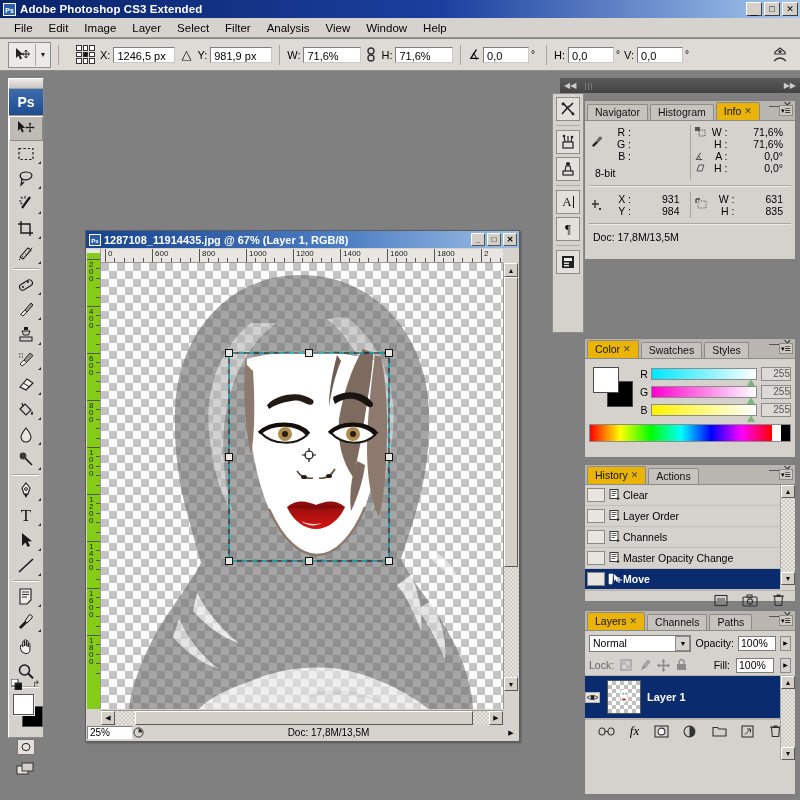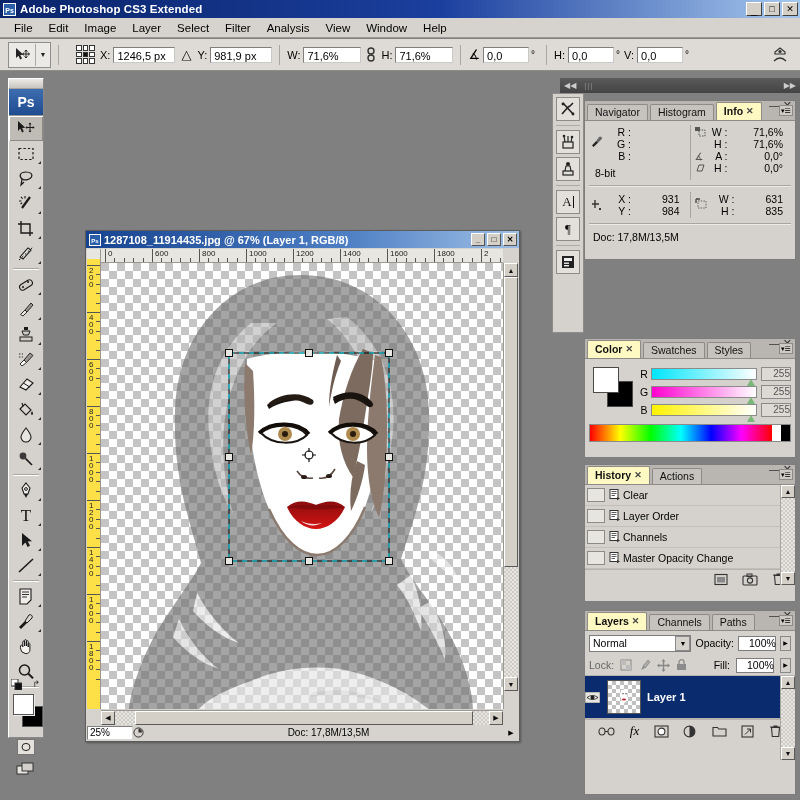--- a/index.html
+++ b/index.html
@@ -122,21 +122,21 @@
   .doc-btns{position:absolute;right:2px;top:2px;display:flex;gap:2px;}
   .doc-btn{width:14px;height:13px;background:#d4d0c8;
     border-top:1px solid #fff;border-left:1px solid #fff;
     border-right:1px solid #555;border-bottom:1px solid #555;
     font-size:8px;line-height:11px;text-align:center;color:#000;box-sizing:border-box;}
   .ruler-corner{position:absolute;left:1px;top:18px;width:14px;height:14px;background:#e8e6e1;
     border-right:1px solid #9b9892;border-bottom:1px solid #9b9892;box-sizing:border-box;
     font-size:7px;color:#555;}
   .ruler-h{position:absolute;left:15px;top:18px;right:16px;height:14px;background:#e8e6e1;
     border-bottom:1px solid #9b9892;overflow:hidden;box-sizing:border-box;}
-  .ruler-v{position:absolute;left:1px;top:28px;width:14px;bottom:32px;background:#fde047;
+  .ruler-v{position:absolute;left:1px;top:22px;width:14px;bottom:32px;background:#84cc16;
     border-right:1px solid #9b9892;overflow:hidden;box-sizing:border-box;}
   .rh-tick{position:absolute;top:0;width:1px;height:4px;background:#555;}
   .rh-major{height:13px;}
   .rh-lab{position:absolute;top:0px;font-size:8px;color:#222;padding-left:2px;line-height:9px;}
   .rv-tick{position:absolute;left:0;height:1px;width:4px;background:#555;}
   .rv-major{width:13px;}
   .rv-lab{position:absolute;left:2px;font-size:8px;color:#222;width:8px;line-height:7px;word-break:break-all;}
   .canvas-wrap{position:absolute;left:15px;top:32px;right:16px;bottom:32px;overflow:hidden;background:#8a8a8a;}
   .scroll-v{position:absolute;right:1px;top:32px;bottom:32px;width:15px;background:#d6d3ce;
     border-left:1px solid #9b9892;box-sizing:border-box;}
@@ -171,21 +171,21 @@
     border:1px solid #8f8c87;display:flex;align-items:center;justify-content:center;
     box-sizing:border-box;}
   .ic-div{height:1px;background:#adaaa5;margin:4px 3px;}
 
   .panel{position:absolute;background:#d5d2cd;border:1px solid #7d7d7d;box-sizing:border-box;}
   .panel-tabs{height:19px;background:#b9b6b1;display:flex;align-items:flex-end;position:relative;
     border-bottom:1px solid #8e8b86;}
   .ptab{height:16px;padding:0 7px;margin-left:2px;background:#c6c3be;
     border:1px solid #8e8b86;border-bottom:none;font-size:10.5px;line-height:15px;
     border-radius:2px 2px 0 0;color:#111;display:flex;align-items:center;gap:3px;box-sizing:border-box;}
-  .ptab.active{background:#fef9c3;height:18px;line-height:17px;font-weight:bold;}
+  .ptab.active{background:#eab308;height:18px;line-height:17px;font-weight:normal;}
   .ptab .x{font-size:9px;color:#444;}
   .pan-min{position:absolute;right:16px;top:-1px;font-size:10px;color:#333;}
   .pan-close{position:absolute;right:3px;top:-2px;font-size:11px;color:#333;}
   .pan-menu{position:absolute;right:2px;top:6px;width:14px;height:11px;
     background:#cdcac5;border:1px solid #8e8b86;font-size:7px;text-align:center;line-height:10px;box-sizing:border-box;}
   .panel-body{padding:4px;}
 
   
   .info-grid{display:flex;font-size:10.5px;}
   .info-col{flex:1;padding:3px 4px;}
@@ -224,21 +224,21 @@
     padding-right:10px;border-top:1px solid #b6b3ae;}
 
   
   .lay-row1{display:flex;align-items:center;height:20px;padding:2px 4px;gap:4px;}
   .lay-select{flex:1;height:17px;background:#fff;border:1px solid #7d7d7d;
     display:flex;align-items:center;font-size:10.5px;padding-left:3px;box-sizing:border-box;}
   .lay-select .arrow{margin-left:auto;width:15px;height:15px;background:#d5d2cd;
     border:1px solid #8a8a8a;display:flex;align-items:center;justify-content:center;font-size:7px;box-sizing:border-box;}
   .lab{font-size:10.5px;}
   .num-field{width:38px;height:15px;background:#fff;border:1px solid #7d7d7d;
-    font-size:10.5px;line-height:13px;text-align:left;padding-left:10px;box-sizing:border-box;}
+    font-size:10.5px;line-height:13px;text-align:left;padding-left:2px;box-sizing:border-box;}
   .spin{width:11px;height:15px;background:#d5d2cd;border:1px solid #8a8a8a;
     font-size:6px;text-align:center;line-height:13px;box-sizing:border-box;}
   .lay-row2{display:flex;align-items:center;height:20px;padding:0 4px;gap:6px;border-bottom:1px solid #b6b3ae;}
   .layer-item{display:flex;align-items:center;height:42px;border-bottom:1px solid #b6b3ae;}
   .layer-item.sel{background:#0a2c6e;color:#fff;font-weight:bold;}
   .eye{width:22px;text-align:center;font-size:11px;}
   .thumb{width:34px;height:34px;border:1px solid #555;background:#fff;margin-right:6px;
     position:relative;overflow:hidden;box-sizing:border-box;}
   .lay-name{font-size:11px;}
   .lay-btm{height:22px;display:flex;align-items:center;justify-content:space-around;
@@ -1041,20 +1041,31 @@
           <div class="hist-chk"></div>
           <div class="hist-ico">
               <svg width="12" height="12" viewBox="0 0 12 12">
                 <rect x="1" y="0.5" width="8" height="9" fill="#fff" stroke="#333"></rect>
                 <path d="M2.5 2.5 h5 M2.5 4.5 h5 M2.5 6.5 h3.5" stroke="#333" stroke-width=".8"></path>
                 <path d="M8 8 l3 1.6 l-3 1.6 Z" fill="#333"></path>
               </svg>
             </div>
           <span>Master Opacity Change</span>
         </div>
+        <div class="hist-row sel">
+          <div class="hist-chk"></div>
+          <div class="hist-ico">
+              <svg width="14" height="12" viewBox="0 0 14 12">
+                <path d="M1 1 h4 l-1 10 h-3 Z" fill="#fff" stroke="#fff" stroke-width=".6"></path>
+                <path d="M6 1 L6 8 L7.6 6.4 L8.8 9 L10 8.4 L8.8 6 L11 5.8 Z" fill="#fff"></path>
+                <path d="M11 4 v6 M8 7 h6" stroke="#fff" stroke-width="1"></path>
+              </svg>
+            </div>
+          <span>Move</span>
+        </div>
       </div>
       <div style="position:absolute;right:0;top:0;width:15px;height:100px;background:#d5d2cd;border-left:1px solid #a9a6a1;box-sizing:border-box;">
         <div class="sb-arrow" style="height:13px">▲</div>
         <div class="sb-track" style="height:74px"></div>
         <div class="sb-arrow" style="height:13px">▼</div>
       </div>
     </div>
     <div class="hist-btm">
       <span>
           <svg width="14" height="13" viewBox="0 0 14 13">

